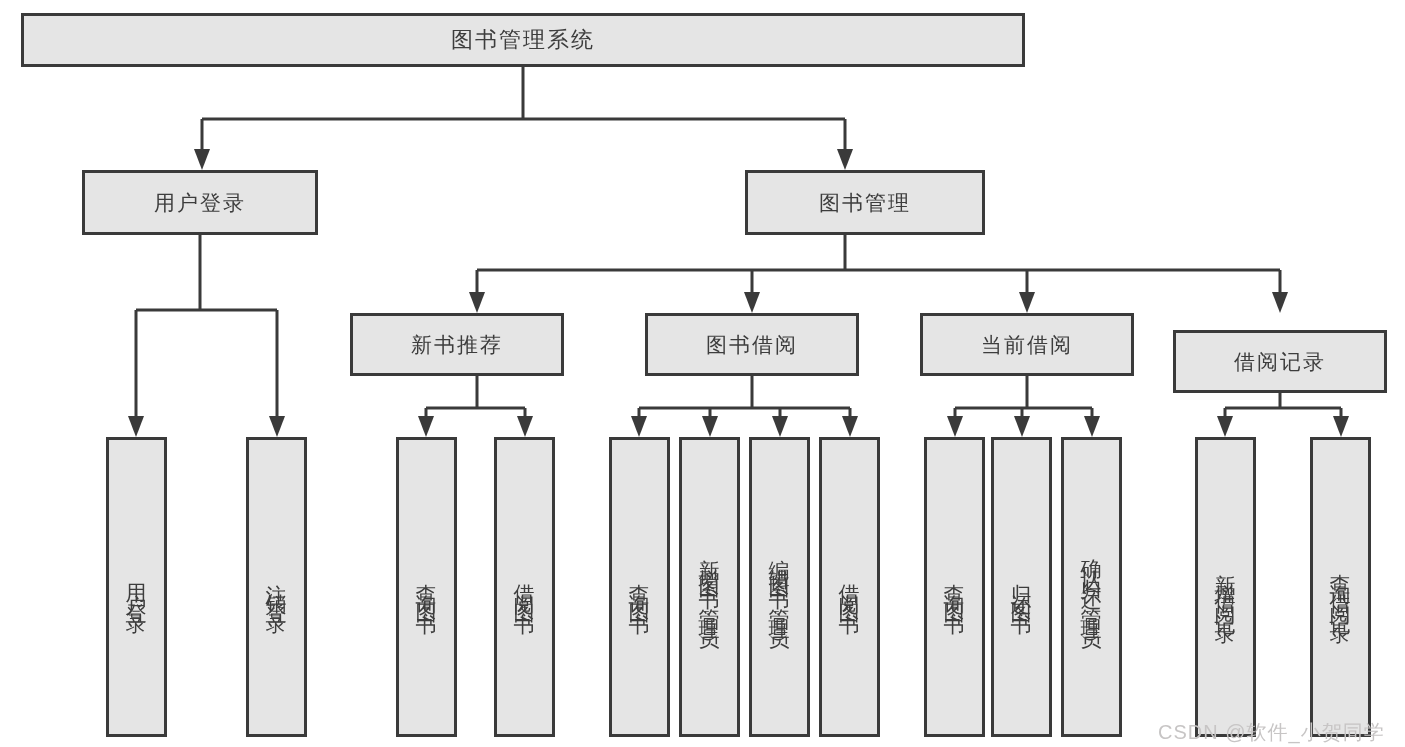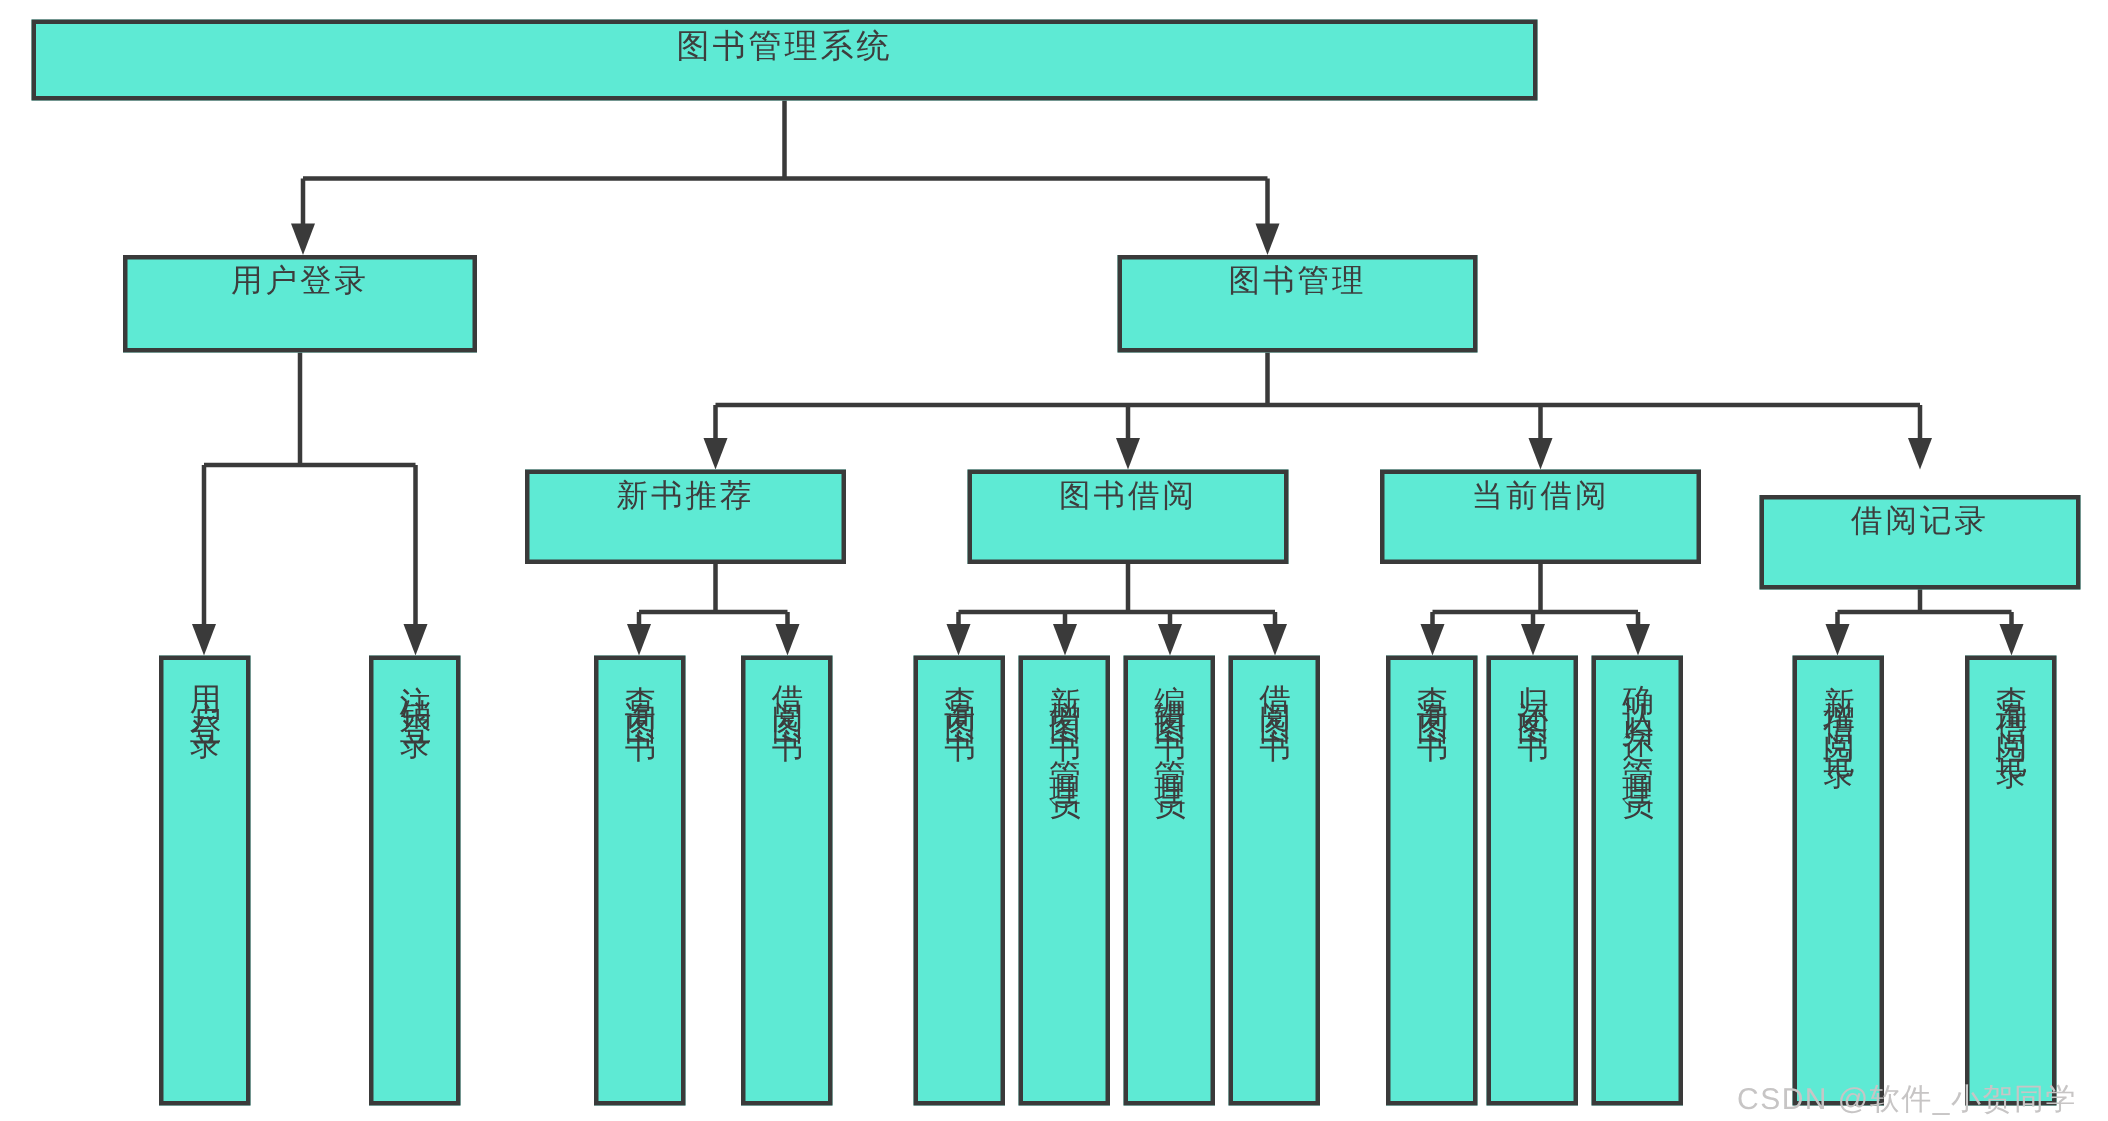--- a/index.html
+++ b/index.html
@@ -13,22 +13,23 @@
   }
   .connectors {
     position: absolute;
     left: 0; top: 0;
     width: 1405px; height: 747px;
   }
   .box {
     position: absolute;
     box-sizing: border-box;
     border: 3px solid #3a3a3a;
-    background: #5eead4;
+    background: #e5e5e5;
     display: flex;
+    align-items: center;
     justify-content: center;
     color: #3d3d3d;
   }
   .hlabel {
     font-size: 21px;
     letter-spacing: 2px;
     white-space: nowrap;
   }
   .root .hlabel { font-size: 22px; }
   .vlabel {

